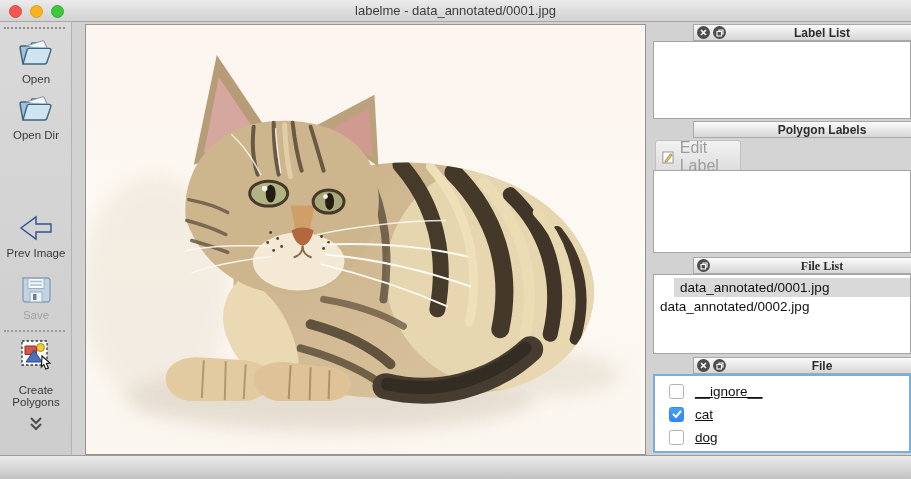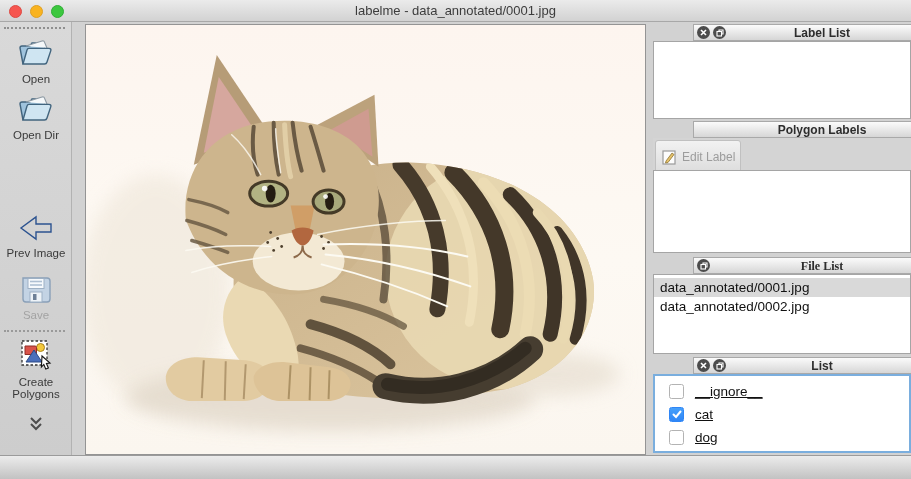--- a/index.html
+++ b/index.html
@@ -42,25 +42,25 @@
     font-size:12px; font-weight:600; color:#2d2d2d; text-align:center; line-height:16px;margin-left:40px; }
   .hdr-btns { position:absolute; left:3px; top:1px; display:flex; gap:3px; }
   .hbtn { width:13px; height:13px; border-radius:50%; background:#4c4c4c; display:flex;
     align-items:center; justify-content:center; }
   .whitebox { position:absolute; left:0; width:258px; background:#ffffff; border:1px solid #a5a5a5; }
 
   .editstrip { position:absolute; left:0; width:258px; height:32px; background:#d4d4d4; }
   .edit-btn { position:absolute; left:2px; top:2px; width:86px; height:34px;
     background:linear-gradient(#f2f2f2,#dcdcdc); border:1px solid #c0c0c0; border-radius:3px;
     display:flex; align-items:center; gap:5px; padding-left:6px;
-    font-size:12px; color:#9c9c9c; }
+    font-size:16px; color:#9c9c9c; }
 
   .filelist { font-size:13.5px; color:#111; }
   .file-row { height:19px; line-height:19px; padding-left:6px; white-space:nowrap; }
-  .file-row.selected { background:var(--selection,#d9d9d9); }
+  .file-row.selected { background:var(--selection,#d9d9d9);margin-left:20px; }
 
   .flagbox { border:2px solid var(--focus-ring,#7aaede) !important; }
   .flag-row { display:flex; align-items:center; height:20px; padding-left:14px; gap:11px;
     font-size:13.5px; color:#111; margin-top:3px;text-decoration:underline; }
   .checkbox { width:15px; height:15px; border:1px solid #b3b3b3; border-radius:2.5px;
     background:#fff; display:flex; align-items:center; justify-content:center; }
   .checkbox svg { visibility:hidden; }
   .checkbox.checked { background:linear-gradient(var(--accent,#46a0fb),#2f86f6); border-color:#2f86f6; }
   .checkbox.checked svg { visibility:visible; }
 
@@ -126,21 +126,21 @@
     <div class="tb-sep"></div>
 
     <div class="tool" style="top:316px;">
       <svg class="ticon" width="36" height="34" viewBox="0 0 36 34">
         <rect x="4" y="3" width="25" height="24" fill="#ffffff" stroke="#333" stroke-width="1.3" stroke-dasharray="2.5 2"></rect>
         <circle cx="22.5" cy="9.5" r="4" fill="#f4c93c" stroke="#a8821c" stroke-width="1"></circle>
         <path d="M7 8 h10 q1.5 0 1.5 1.5 v7 H7 Z" fill="#d9534a" stroke="#8f2f28" stroke-width="1"></path>
         <path d="M8 24 L16 12 L24 24 Z" fill="#4a6fbb" stroke="#2c4a85" stroke-width="1"></path>
         <path d="M24 18 l8 7 -3.6.4 2 4.6 -2.6 1.1 -2-4.6 -2.4 2.6 Z" fill="#ffffff" stroke="#111" stroke-width="1.1"></path>
       </svg>
-      <span class="tlabel" style="display:block;width:62px;margin:4px auto;">Create Polygons</span>
+      <span class="tlabel" style="display:block;width:62px;margin:12px auto;">Create Polygons</span>
     </div>
 
     <div class="tb-chevron">
       <svg width="18" height="16" viewBox="0 0 18 16">
         <path d="M4 2 l5 5 5-5 M4 8 l5 5 5-5" fill="none" stroke="#4d4d4d" stroke-width="2"></path>
       </svg>
     </div>
   </div>
 
   <div class="canvas">
@@ -300,21 +300,21 @@
               <path d="M1 1 L6 6 M6 1 L1 6" stroke="#fff" stroke-width="1.6"></path>
             </svg>
         </span>
         <span class="hbtn">
           <svg width="8" height="8" viewBox="0 0 8 8">
               <rect x="1" y="2.5" width="4.5" height="4.5" fill="none" stroke="#fff" stroke-width="1.1"></rect>
               <path d="M3 2.5 V1 h4 v4 h-1.5" fill="none" stroke="#fff" stroke-width="1.1"></path>
             </svg>
         </span>
       </div>
-      <span>List</span>
+      <span>File</span>
     </div>
     <div class="whitebox flagbox" style="top:350px; height:79px; padding-top:2px;">
       <div class="flag-row">
         <span class="checkbox">
           <svg width="10" height="9" viewBox="0 0 10 9">
               <path d="M1.5 4.5 L4 7 L8.5 1.5" fill="none" stroke="#fff" stroke-width="2" stroke-linecap="round"></path>
             </svg>
         </span>
         <span>__ignore__</span>
       </div>

